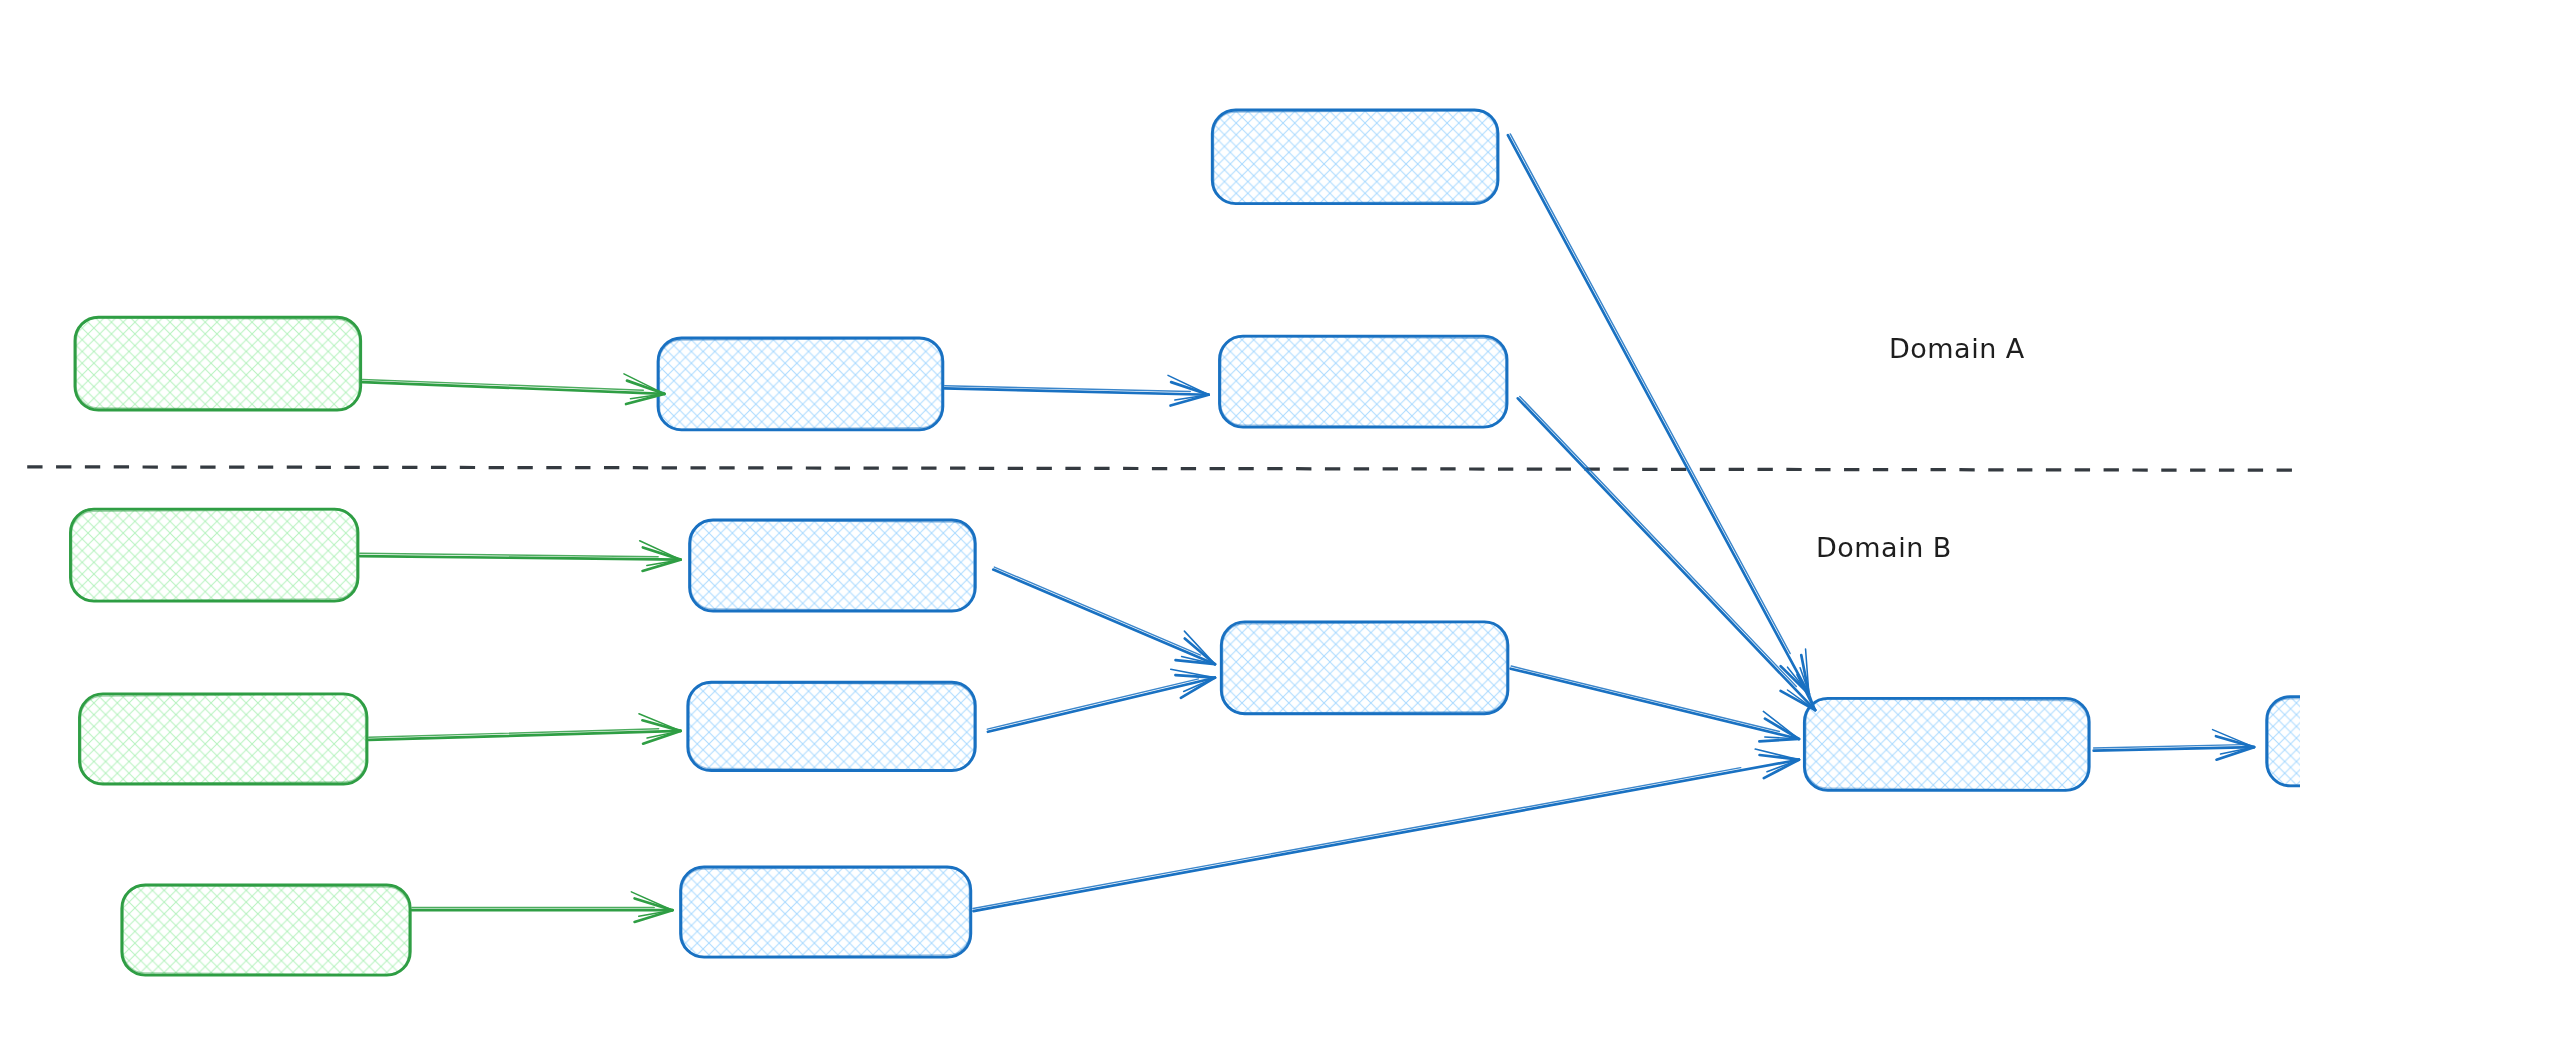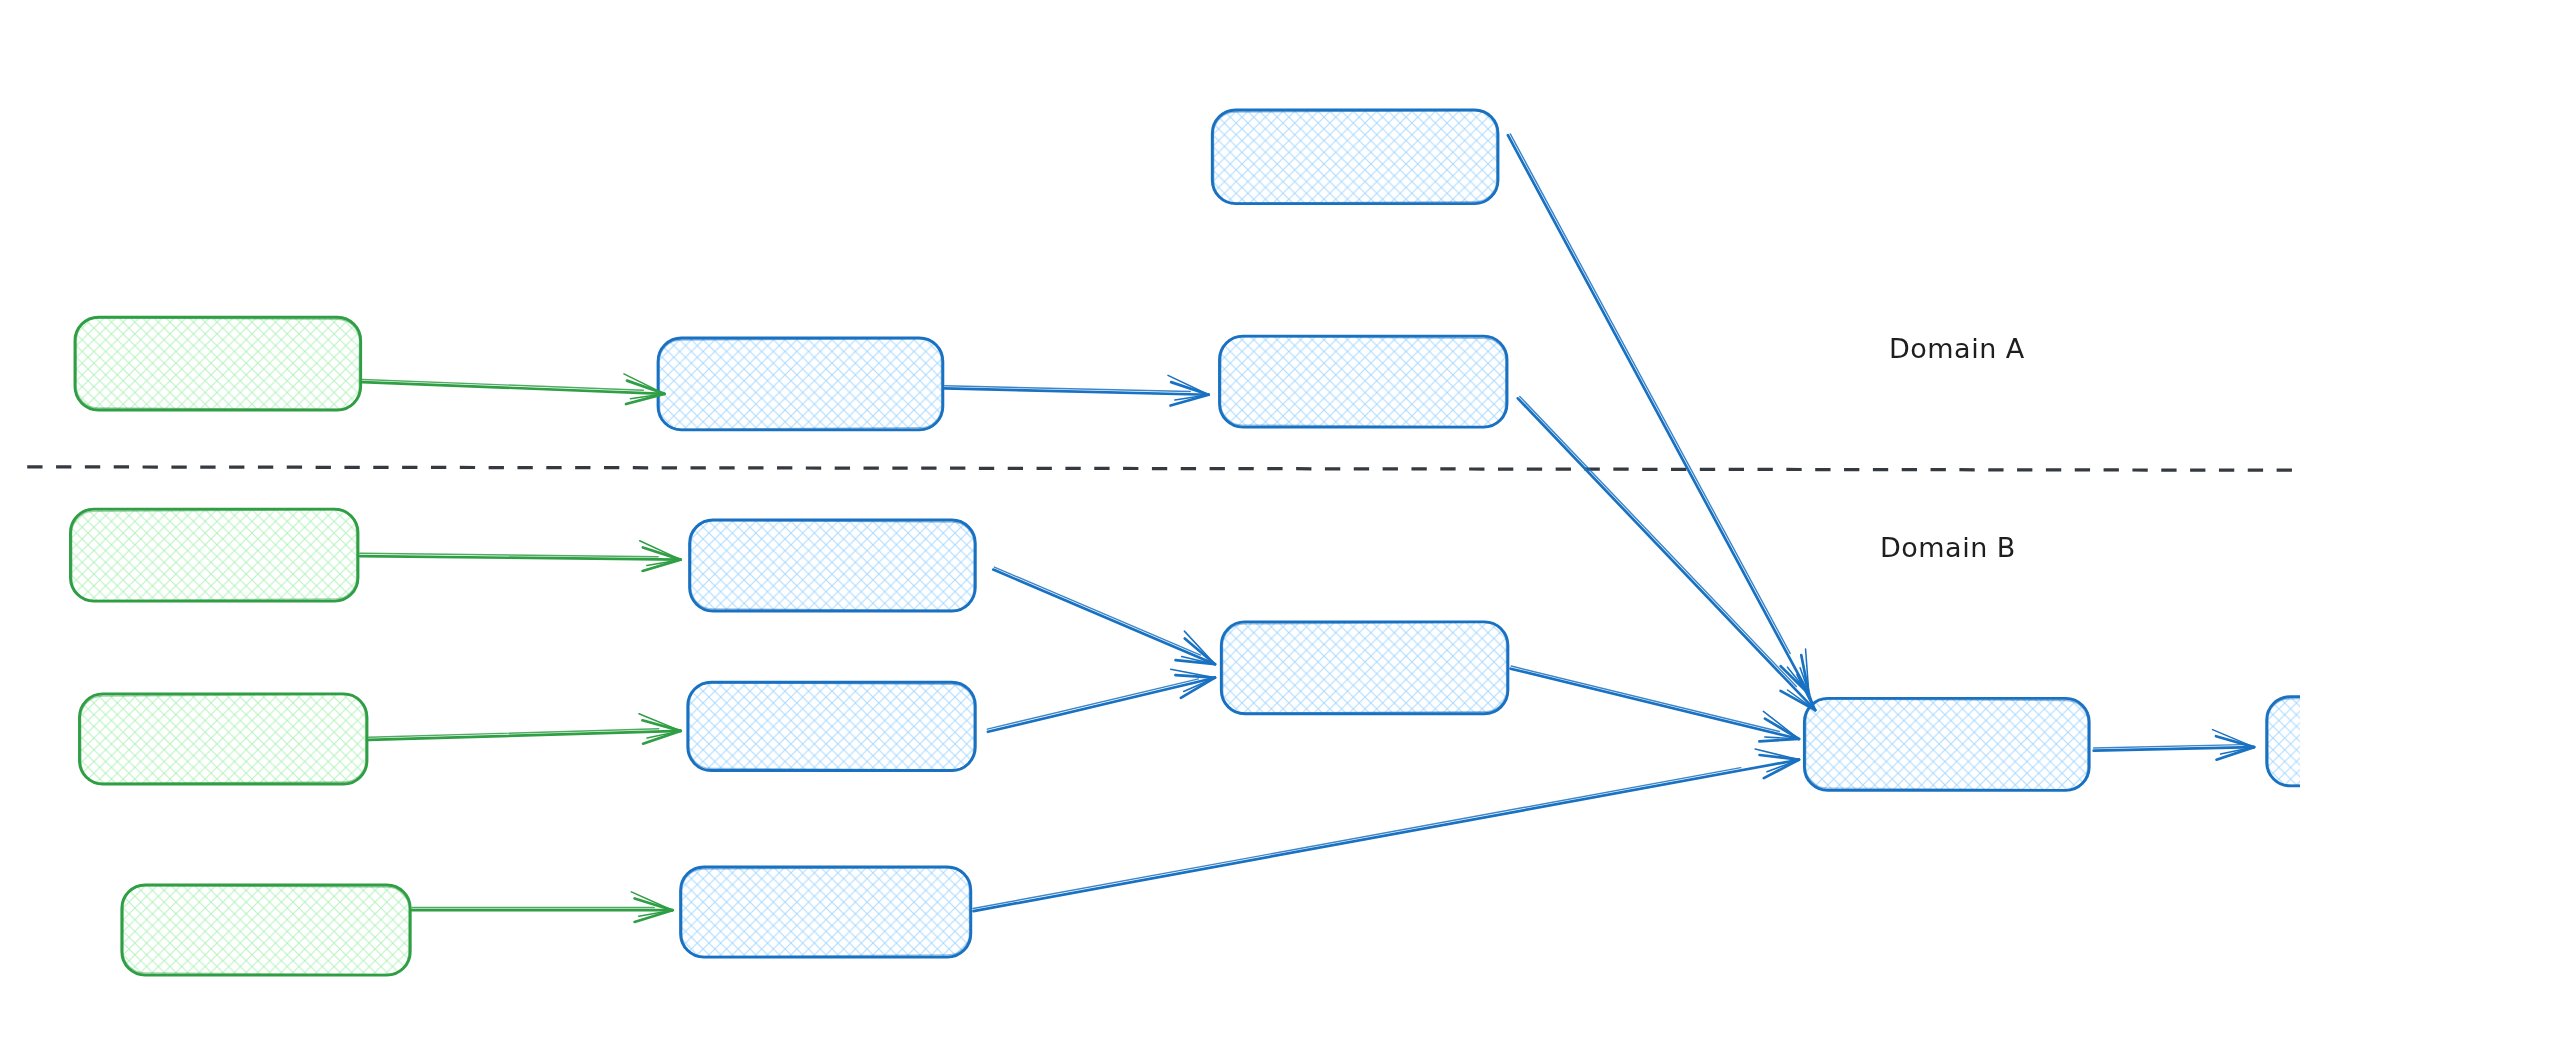--- a/index.html
+++ b/index.html
@@ -22,21 +22,21 @@
   .edge.green line{stroke:var(--green-stroke);}
   .divider{stroke:var(--divider-color);stroke-width:3.6;stroke-linecap:butt;}
   .domain-label{
     position:absolute;
     font-size:27px;
     letter-spacing:0.5px;
     color:var(--label-color);
     white-space:nowrap;
   }
   .label-a{left:1889px;top:333px;}
-  .label-b{left:1880px;top:532px;}
+  .label-b{left:1816px;top:532px;}
 </style>
 </head>
 <body>
 
 <div id="stage">
   <svg id="diagram-svg" width="2576" height="1049" viewBox="0 0 2858 1164">
     <defs>
       <pattern id="hatch-blue" width="13" height="13" patternUnits="userSpaceOnUse">
         <path d="M0 13 L13 0 M-3 3 L3 -3 M10 16 L16 10" style="stroke:var(--blue-fill)" stroke-width="1.2" opacity="0.9"></path>
         <path d="M0 0 L13 13 M10 -3 L16 3 M-3 10 L3 16" style="stroke:var(--blue-fill)" stroke-width="1.2" opacity="0.9"></path>

